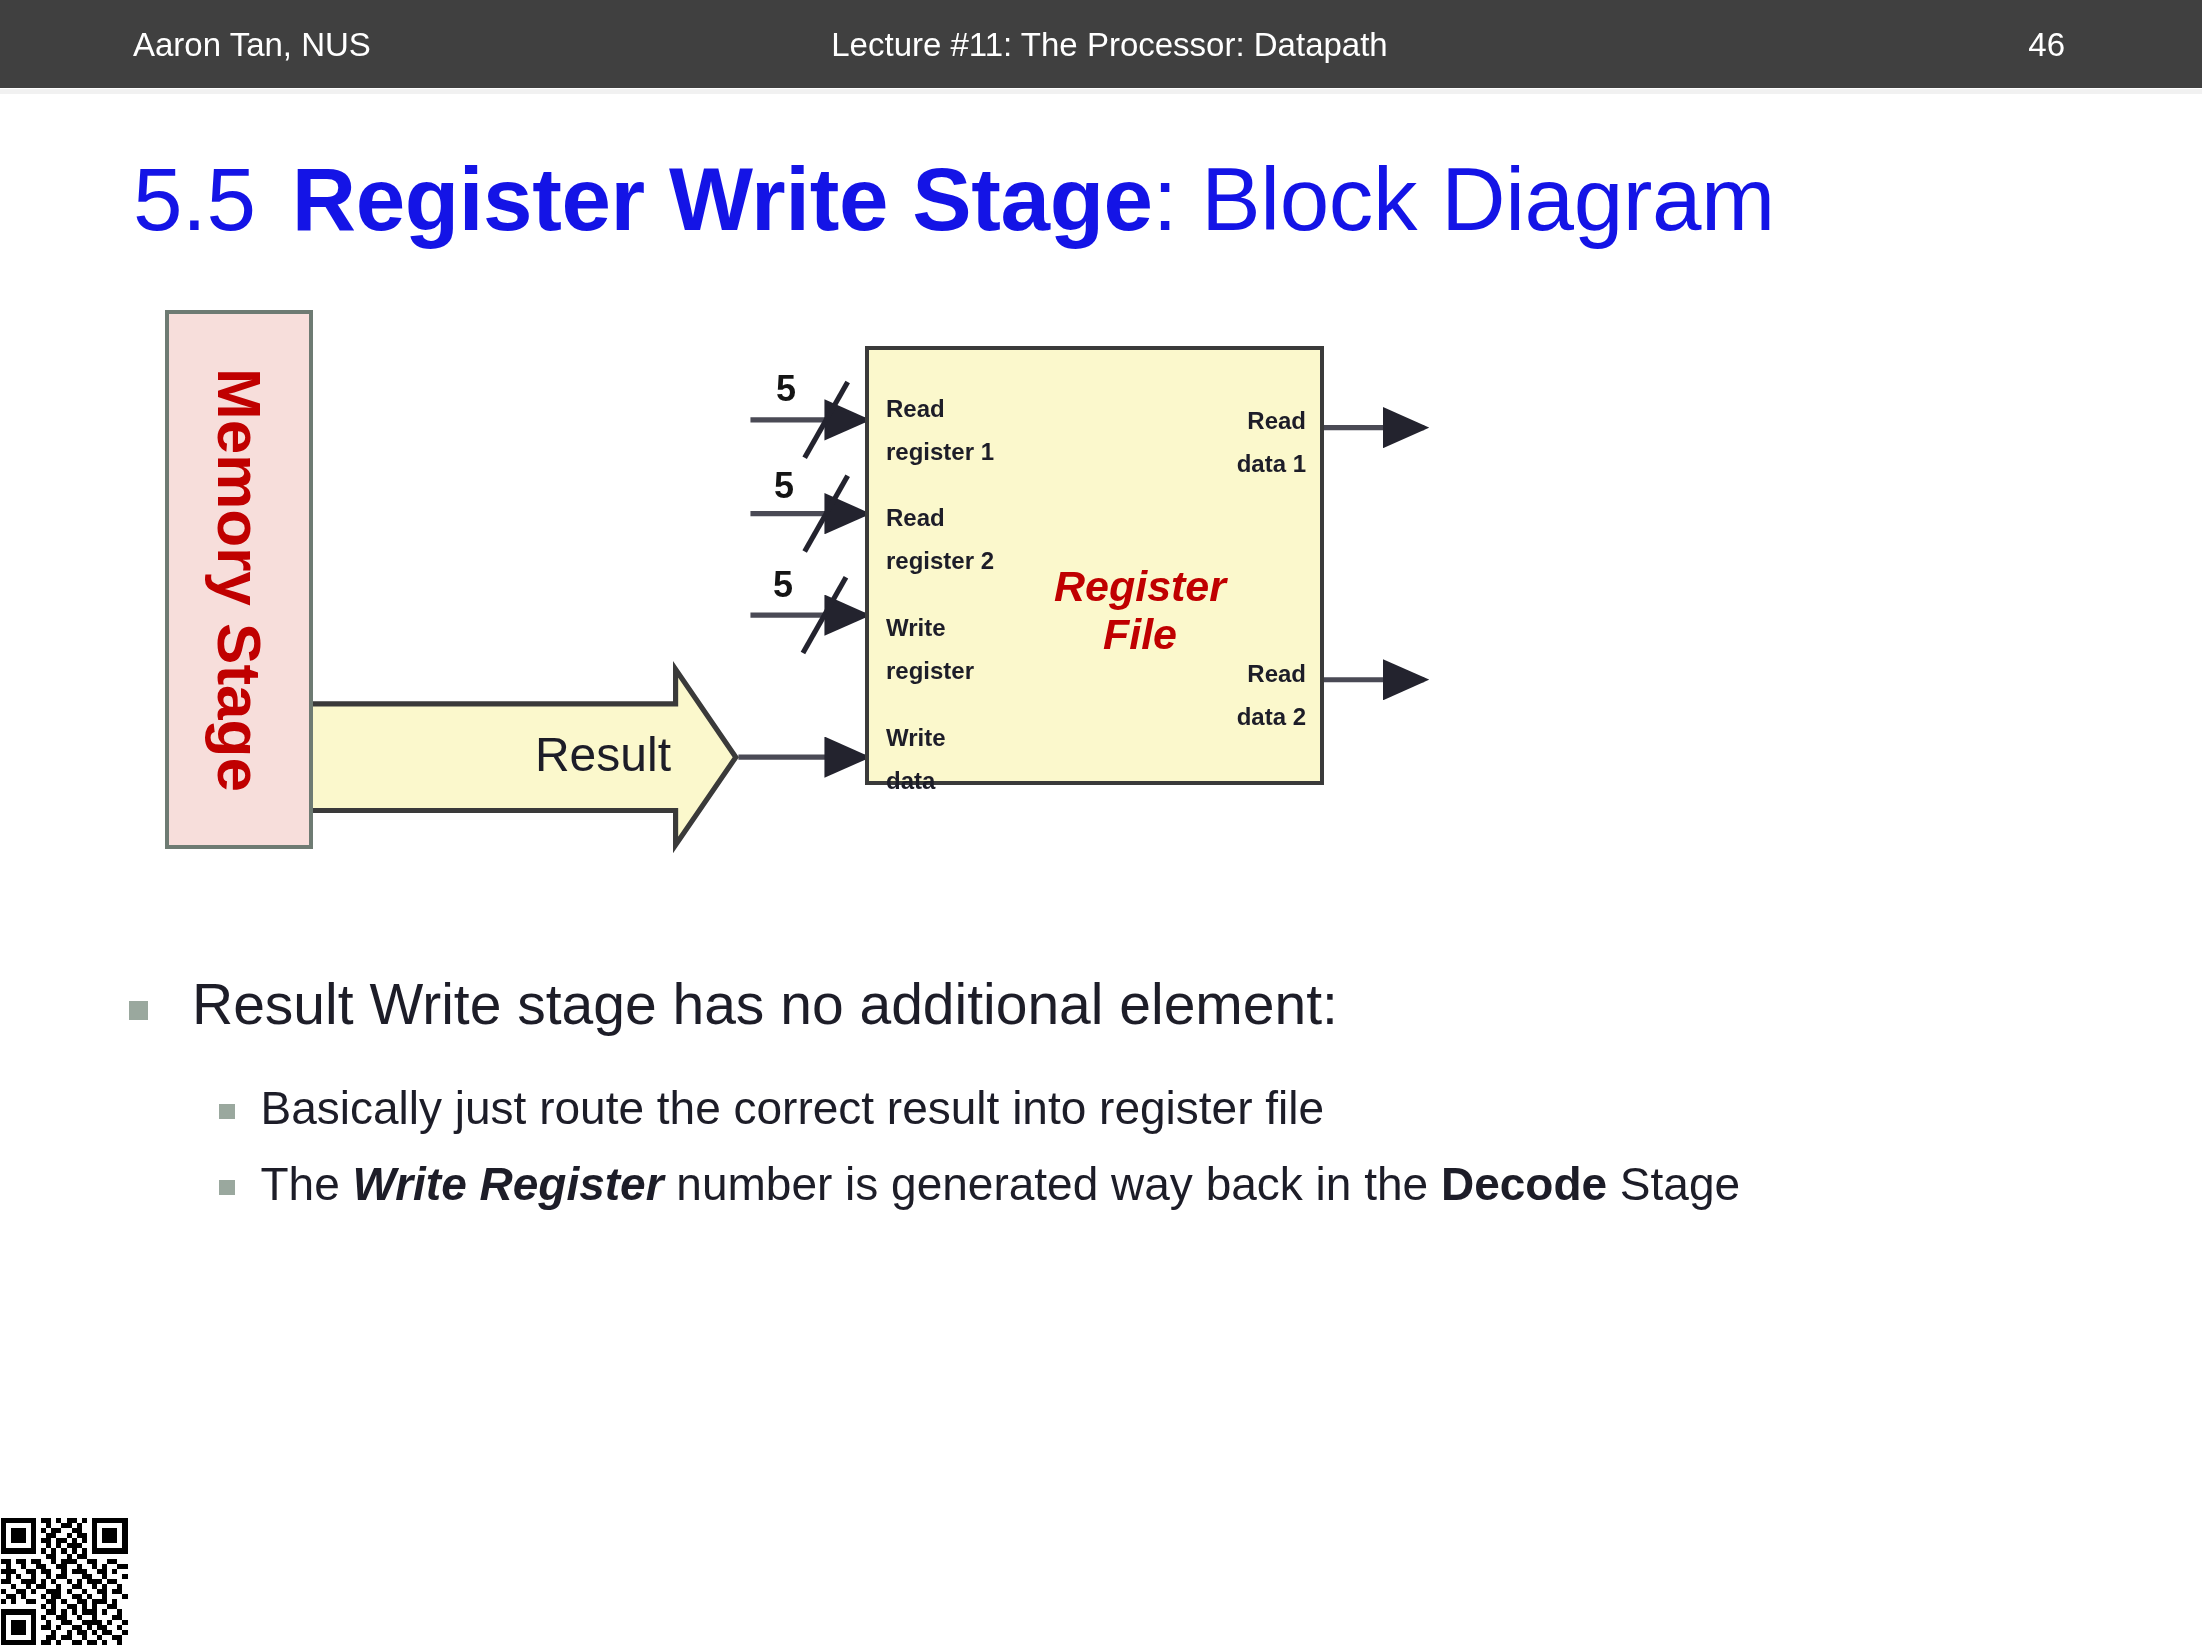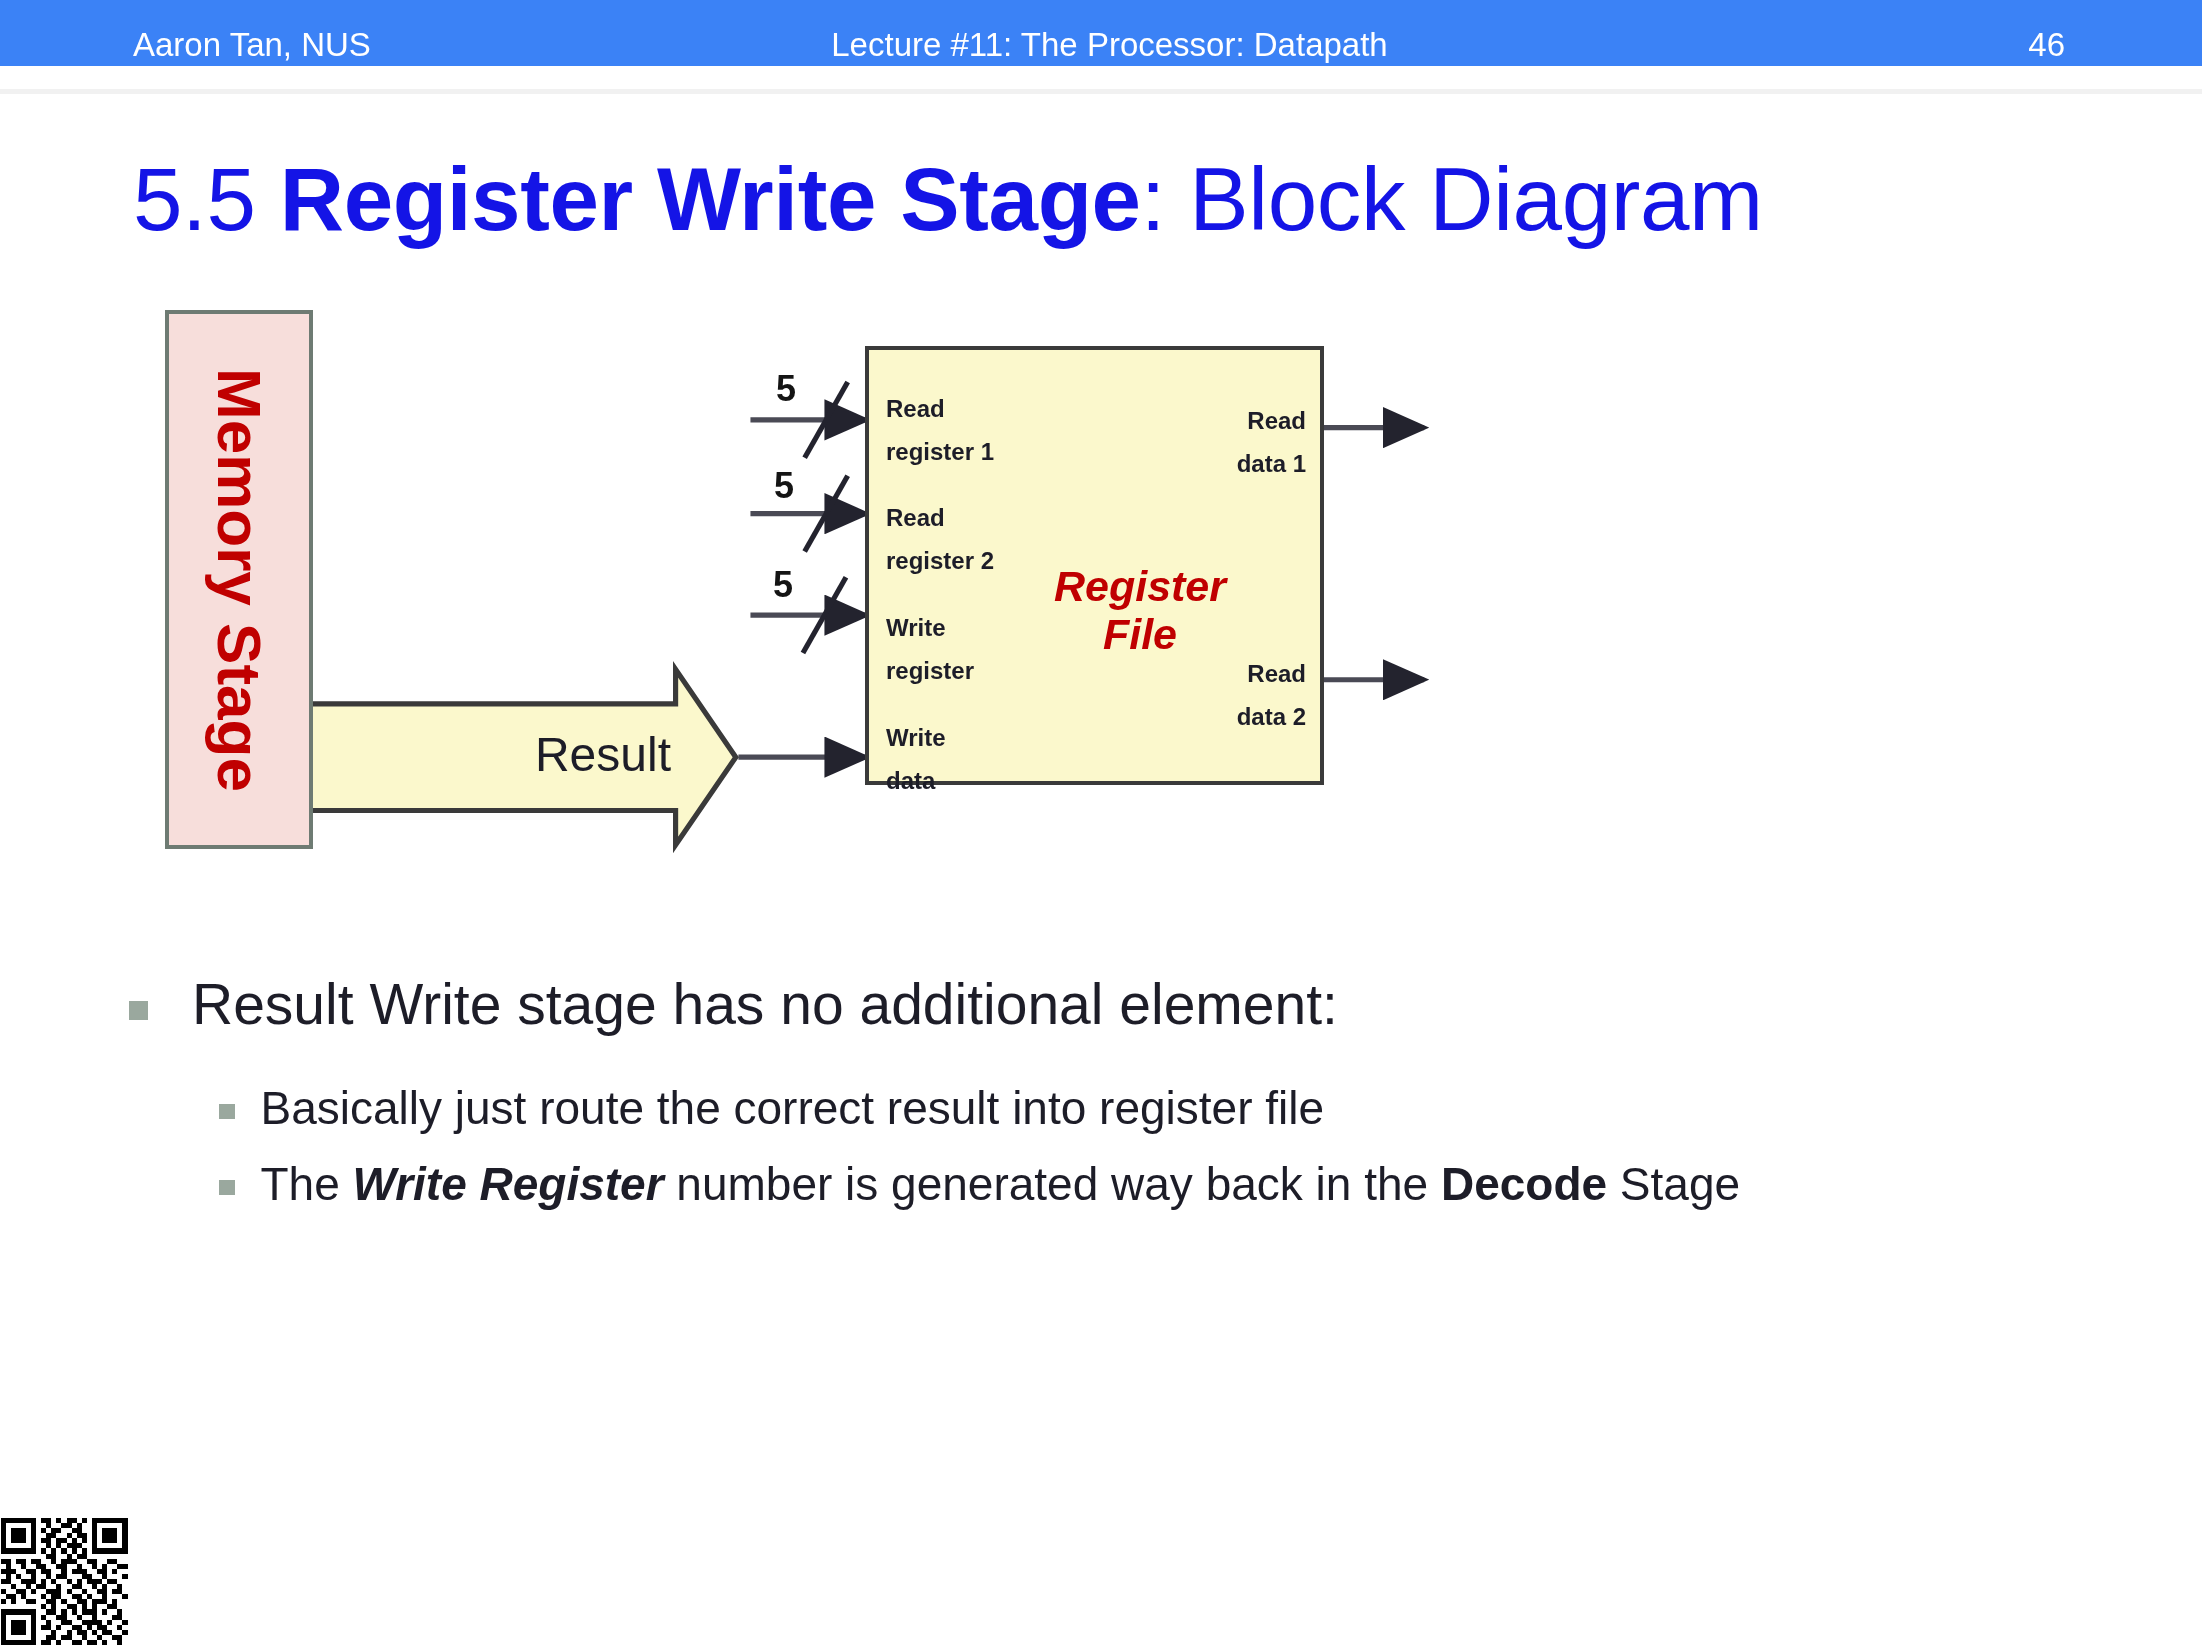--- a/index.html
+++ b/index.html
@@ -14,22 +14,22 @@
     overflow: hidden;
     font-family: "Liberation Sans", sans-serif;
     -webkit-font-smoothing: antialiased;
   }
 
   
   #header-bar {
     position: absolute;
     left: 0; top: 0;
     width: 2203px;
-    height: 66px;
-    background: #3b82f6;
+    height: 88px;
+    background: #404040;
   }
   #header-bar .hdr-text {
     position: absolute;
     color: #ffffff;
     font-size: 33px;
     line-height: 89px;
     white-space: nowrap;
   }
   #hdr-author { left: 133px; top: 0; }
   #hdr-title  { left: 8px; top: 0; width: 2203px; text-align: center; }
@@ -45,21 +45,21 @@
   
   #slide-title {
     position: absolute;
     left: 133px;
     top: 148px;
     font-size: 89px;
     color: #1414e6;
     white-space: nowrap;
     letter-spacing: -0.4px;
   }
-  #slide-title .strong { font-weight: bold; }
+  #slide-title .strong { font-weight: bold; margin-left: 12px; }
 
   
   #diagram {
     position: absolute;
     left: 0; top: 0;
     width: 2203px; height: 1652px;
     pointer-events: none;
   }
   #diagram * { pointer-events: auto; }
 

